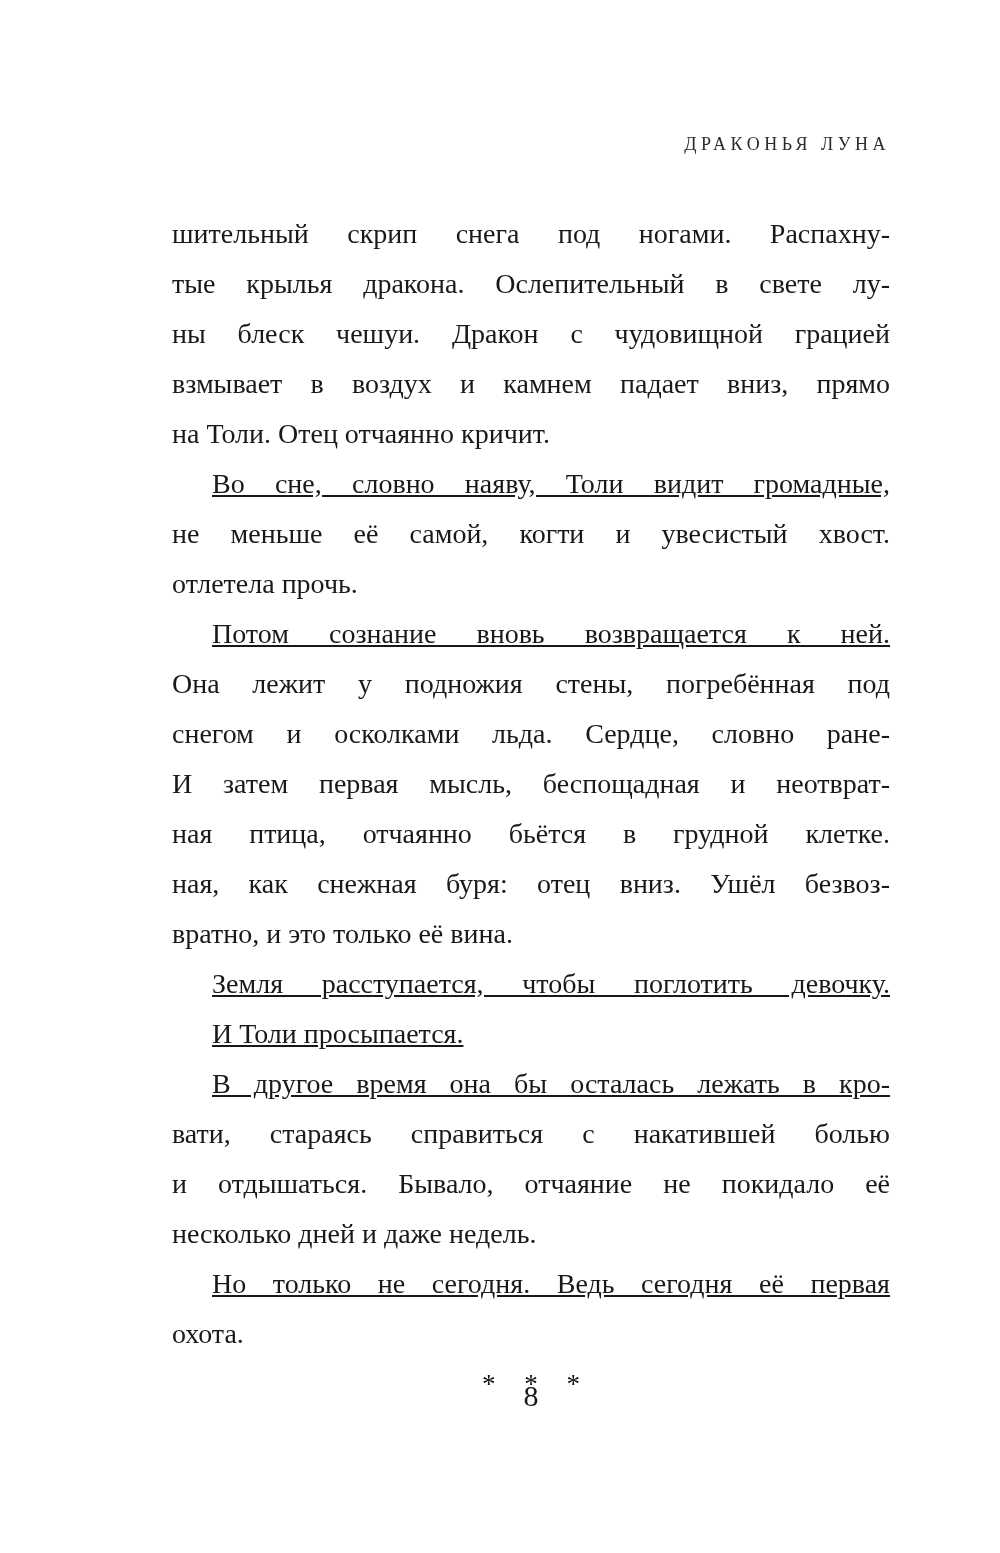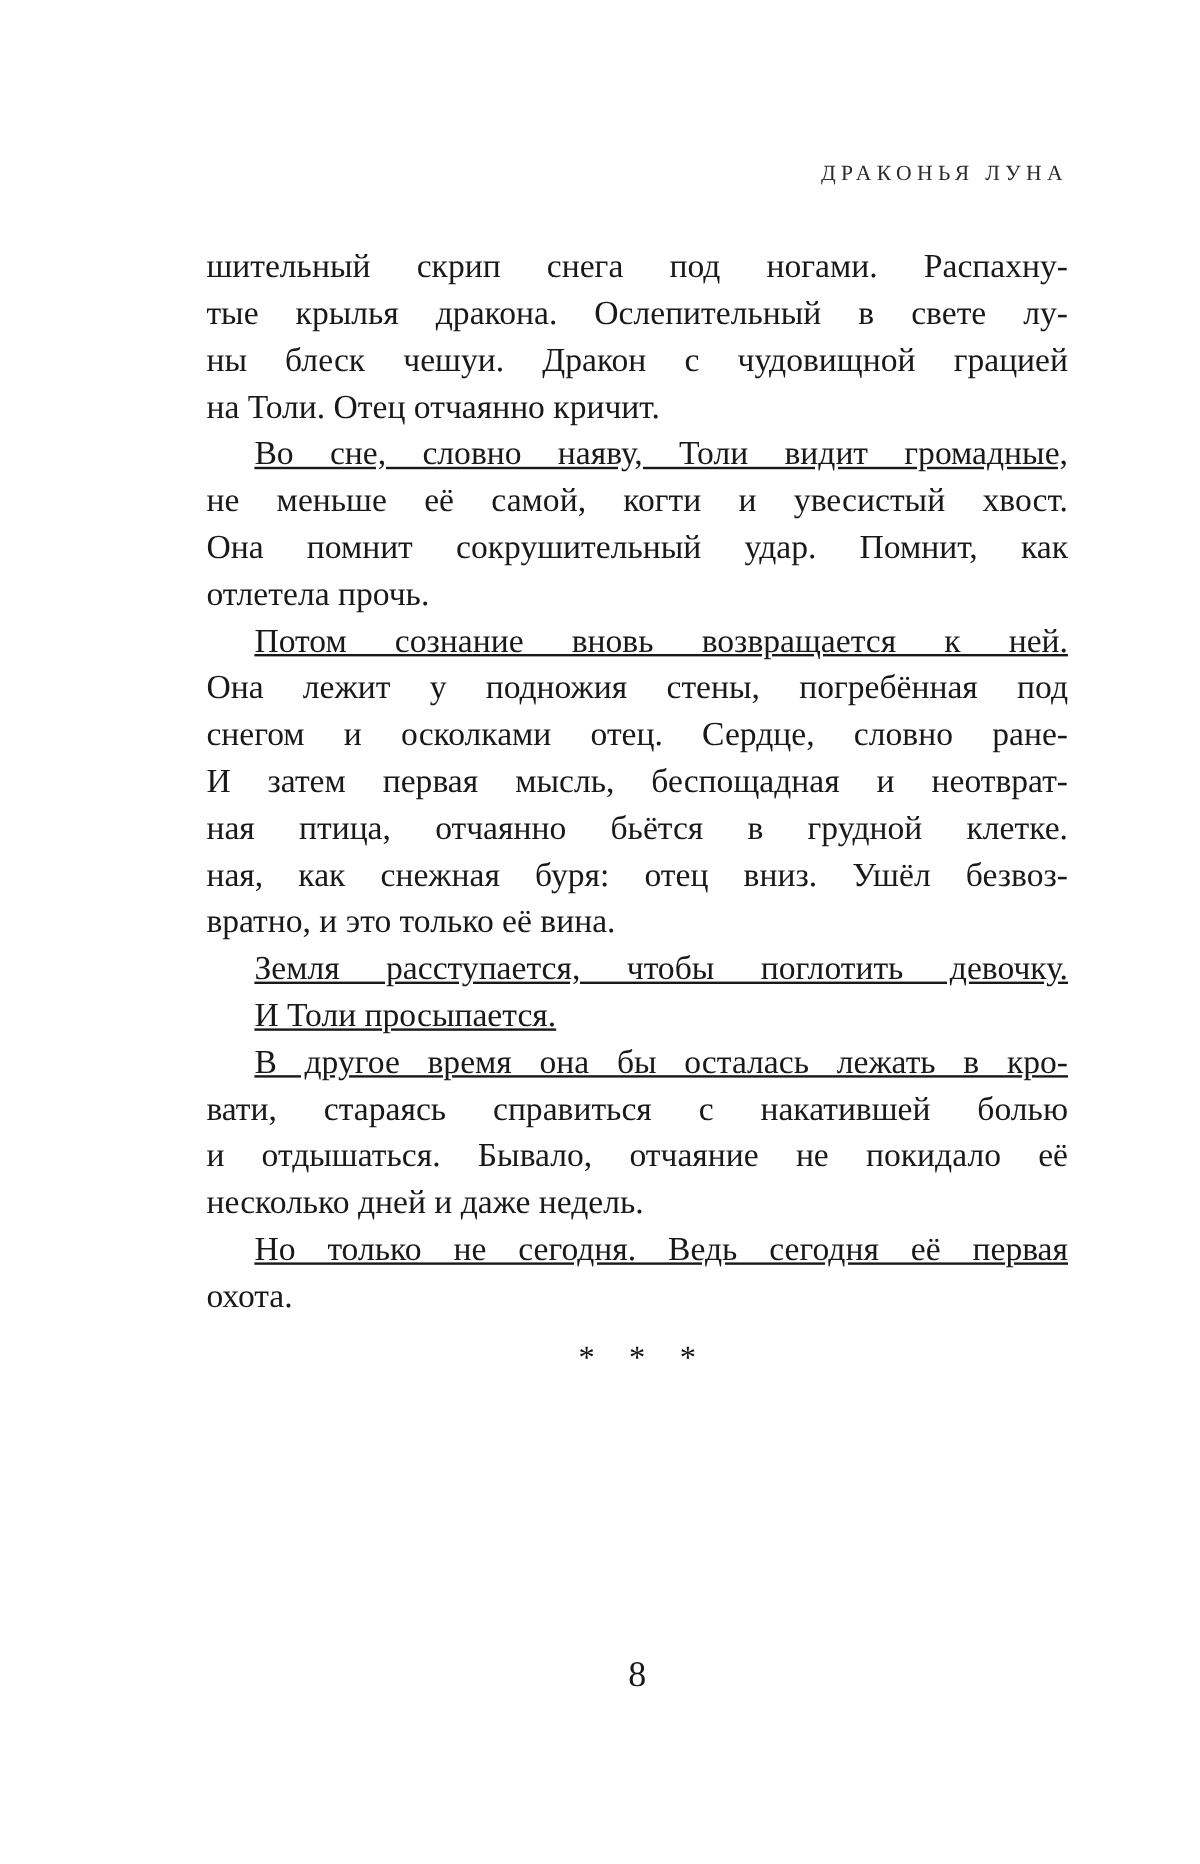--- a/index.html
+++ b/index.html
@@ -36,20 +36,21 @@
     font-size: 28px;
     line-height: 39px;
     color: #191919;
   }
   .line {
     text-align: justify;
     text-align-last: justify;
     height: 39px;
     overflow: hidden;
     white-space: nowrap;
+    margin-top: 11px;
   }
   .line.lastline {
     text-align-last: left;
   }
   .line.indent {
     text-indent: 40px;
     text-decoration: underline;
   }
   .separator {
     height: 39px;
@@ -76,32 +77,32 @@
 <body>
 
 <div class="page">
   <div class="running-head">ДРАКОНЬЯ ЛУНА</div>
 
   <div class="body-text" id="body-text">
       <div>
         <div class="line">шительный скрип снега под ногами. Распахну-</div>
         <div class="line">тые крылья дракона. Ослепительный в свете лу-</div>
         <div class="line">ны блеск чешуи. Дракон с чудовищной грацией</div>
+        <div class="line">взмывает в воздух и камнем падает вниз, прямо</div>
         <div class="line lastline">на Толи. Отец отчаянно кричит.</div>
       </div>
       <div>
         <div class="line indent">Во сне, словно наяву, Толи видит громадные,</div>
         <div class="line">не меньше её самой, когти и увесистый хвост.</div>
-        <div class="line">Она помнит сокрушительный удар. Помнит, как</div>
         <div class="line lastline">отлетела прочь.</div>
       </div>
       <div>
         <div class="line indent">Потом сознание вновь возвращается к ней.</div>
         <div class="line">Она лежит у подножия стены, погребённая под</div>
-        <div class="line">снегом и осколками отец. Сердце, словно ране-</div>
+        <div class="line">снегом и осколками льда. Сердце, словно ране-</div>
         <div class="line">И затем первая мысль, беспощадная и неотврат-</div>
         <div class="line">ная птица, отчаянно бьётся в грудной клетке.</div>
         <div class="line">ная, как снежная буря: отец вниз. Ушёл безвоз-</div>
         <div class="line lastline">вратно, и это только её вина.</div>
       </div>
       <div>
         <div class="line indent">Земля расступается, чтобы поглотить девочку.</div>
       </div>
       <div>
         <div class="line indent lastline">И Толи просыпается.</div>

